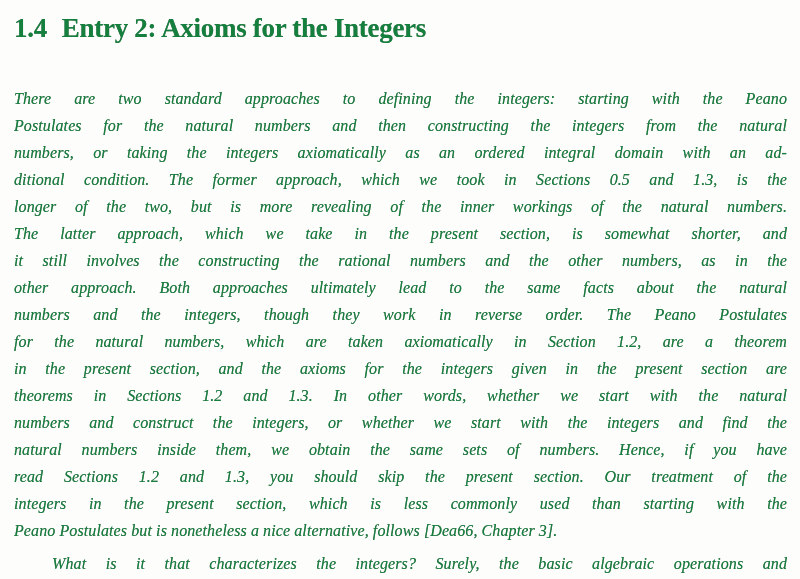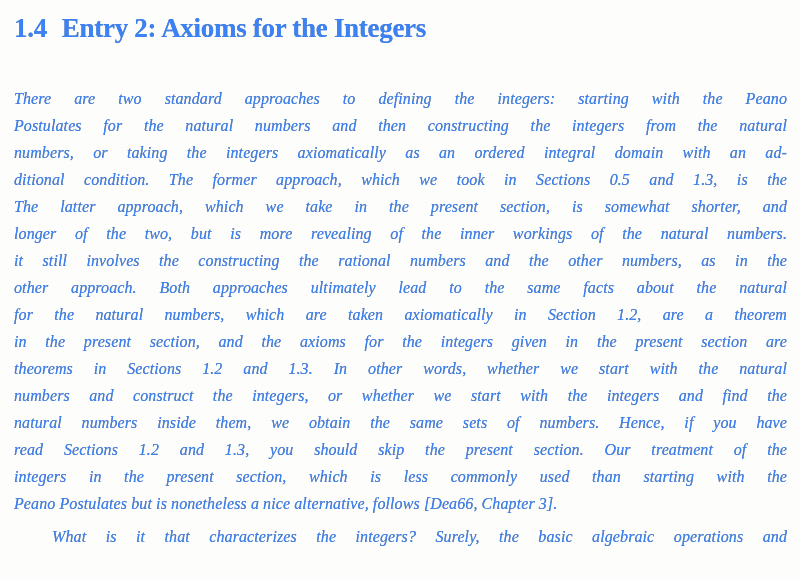--- a/index.html
+++ b/index.html
@@ -7,21 +7,21 @@
     padding: 0;
     background: #ffffff;
   }
   .page {
     position: relative;
     width: 800px;
     height: 579px;
     background: #fdfdfc;
     overflow: hidden;
     font-family: "Liberation Serif", "DejaVu Serif", serif;
-    color: #3b82f6;
+    color: #15803d;
     box-sizing: border-box;
   }
   
   .page * {
     text-shadow: 0 0 0.6px rgba(25, 25, 25, 0.55);
   }
   .heading {
     margin: 0;
     padding: 13px 0 0 14px;
     font-size: 27px;
@@ -63,24 +63,25 @@
 
   <h1 class="heading">
     <span class="sec-num">1.4</span><span class="sec-title">Entry 2: Axioms for the Integers</span>
   </h1>
 
   <div class="para">
     <div class="line">There are two standard approaches to defining the integers: starting with the Peano</div>
     <div class="line">Postulates for the natural numbers and then constructing the integers from the natural</div>
     <div class="line">numbers, or taking the integers axiomatically as an ordered integral domain with an ad-</div>
     <div class="line">ditional condition. The former approach, which we took in Sections 0.5 and 1.3, is the</div>
+    <div class="line">longer of the two, but is more revealing of the inner workings of the natural numbers.</div>
     <div class="line">The latter approach, which we take in the present section, is somewhat shorter, and</div>
-    <div class="line">longer of the two, but is more revealing of the inner workings of the natural numbers.</div>
     <div class="line">it still involves the constructing the rational numbers and the other numbers, as in the</div>
     <div class="line">other approach. Both approaches ultimately lead to the same facts about the natural</div>
+    <div class="line">numbers and the integers, though they work in reverse order. The Peano Postulates</div>
     <div class="line">for the natural numbers, which are taken axiomatically in Section 1.2, are a theorem</div>
     <div class="line">in the present section, and the axioms for the integers given in the present section are</div>
     <div class="line">theorems in Sections 1.2 and 1.3. In other words, whether we start with the natural</div>
     <div class="line">numbers and construct the integers, or whether we start with the integers and find the</div>
     <div class="line">natural numbers inside them, we obtain the same sets of numbers. Hence, if you have</div>
     <div class="line">read Sections 1.2 and 1.3, you should skip the present section. Our treatment of the</div>
     <div class="line">integers in the present section, which is less commonly used than starting with the</div>
     <div class="line last">Peano Postulates but is nonetheless a nice alternative, follows [Dea66, Chapter 3].</div>
   </div>
 

